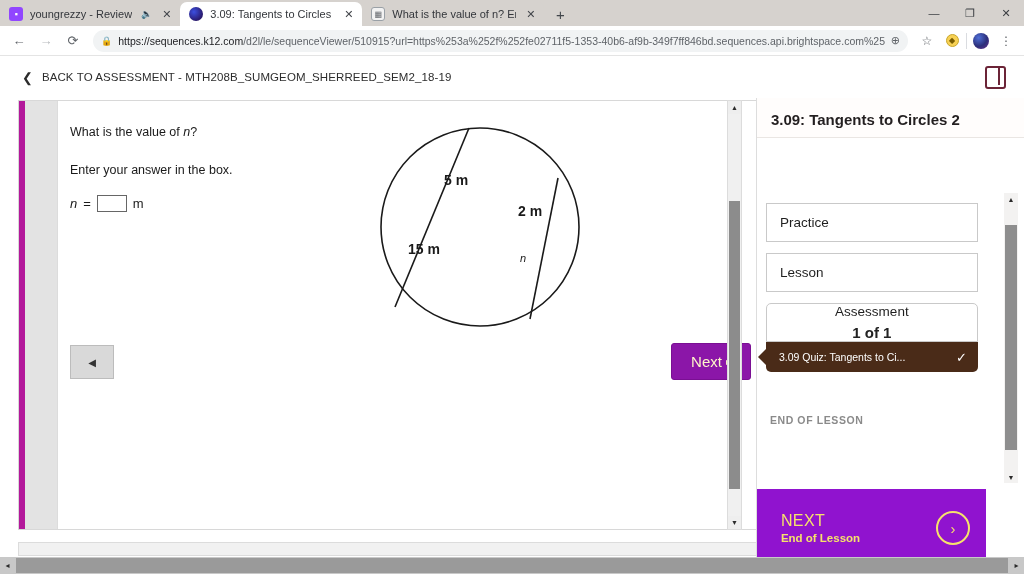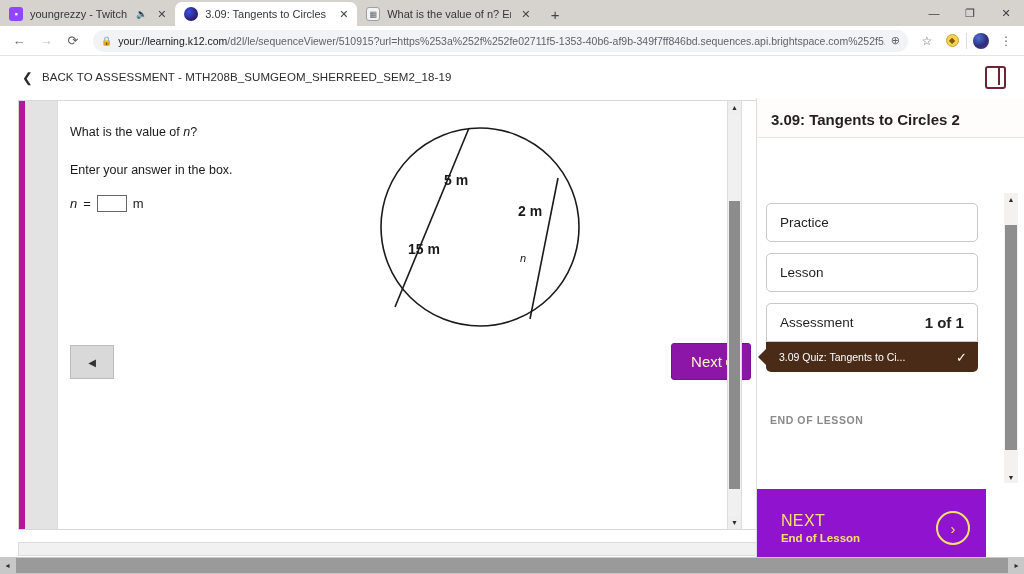--- a/index.html
+++ b/index.html
@@ -251,29 +251,30 @@
   }
   .sb-count { font-size: 11px; font-weight: bold; color: #252525; }
 
   .sb-list {
     position: absolute; top: 95px; left: 0;
     width: 243px; height: 290px;
     padding: 10px 22px 0 9px;
     overflow: hidden;
   }
   .sb-card {
-    border: 1px solid #c9c9c9; border-radius: 5px;
+    border: 1px solid #c9c9c9; border-radius: 0;
     height: 39px; display: flex; align-items: center;
     padding: 0 13px; margin-bottom: 11px;
     background: #fff;
   }
   .sb-card-label { font-size: 13.5px; color: #1f1f1f; }
   .sb-card.assessment {
     border-radius: 5px 5px 0 0; margin-bottom: 0;
     justify-content: space-between;
+    flex-direction: column;
   }
   .sb-card-count { font-size: 15px; font-weight: bold; color: #222; }
   .sb-quiz {
     background: #4a2b18; height: 30px;
     border-radius: 0 0 5px 5px;
     display: flex; align-items: center; justify-content: space-between;
     padding: 0 11px 0 13px; position: relative;
     margin-bottom: 11px;
   }
   .sb-quiz::before {
@@ -350,21 +351,21 @@
 </style>
 </head>
 <body>
 
 <div class="browser">
 
   <div class="tabstrip">
 
     <div class="tab inactive">
       <span class="tab-fav fav-twitch">▪</span>
-      <span class="tab-title">youngrezzy - Twitch</span>
+      <span class="tab-title">youngrezzy - Review</span>
       <span class="tab-mute">🔈</span>
       <span class="tab-close">✕</span>
     </div>
 
     <div class="tab active">
       <span class="tab-fav fav-k12"></span>
       <span class="tab-title">3.09: Tangents to Circles 2 - MTH</span>
       <span class="tab-close">✕</span>
     </div>
 
@@ -385,21 +386,21 @@
     </div>
   </div>
 
   <div class="toolbar">
     <div class="nav-btn">←</div>
     <div class="nav-btn fwd">→</div>
     <div class="nav-btn">⟳</div>
 
     <div class="omnibox">
       <span class="lock-icon">🔒</span>
-      <span class="url"><span>your://learning.k12.com</span><span class="url-dim">/d2l/le/sequenceViewer/510915?url=https%253a%252f%252fe02711f5-1353-40b6-af9b-349f7ff846bd.sequences.api.brightspace.com%252f5...</span></span>
+      <span class="url"><span>https://sequences.k12.com</span><span class="url-dim">/d2l/le/sequenceViewer/510915?url=https%253a%252f%252fe02711f5-1353-40b6-af9b-349f7ff846bd.sequences.api.brightspace.com%252f5...</span></span>
       <span class="omni-right">
         <span class="omni-ico">⊕</span>
       </span>
     </div>
 
     <div class="tb-ico">☆</div>
     <div class="tb-ico">
         <span class="ext-dot">◆</span>
       </div>
     <div class="tb-sep"></div>

